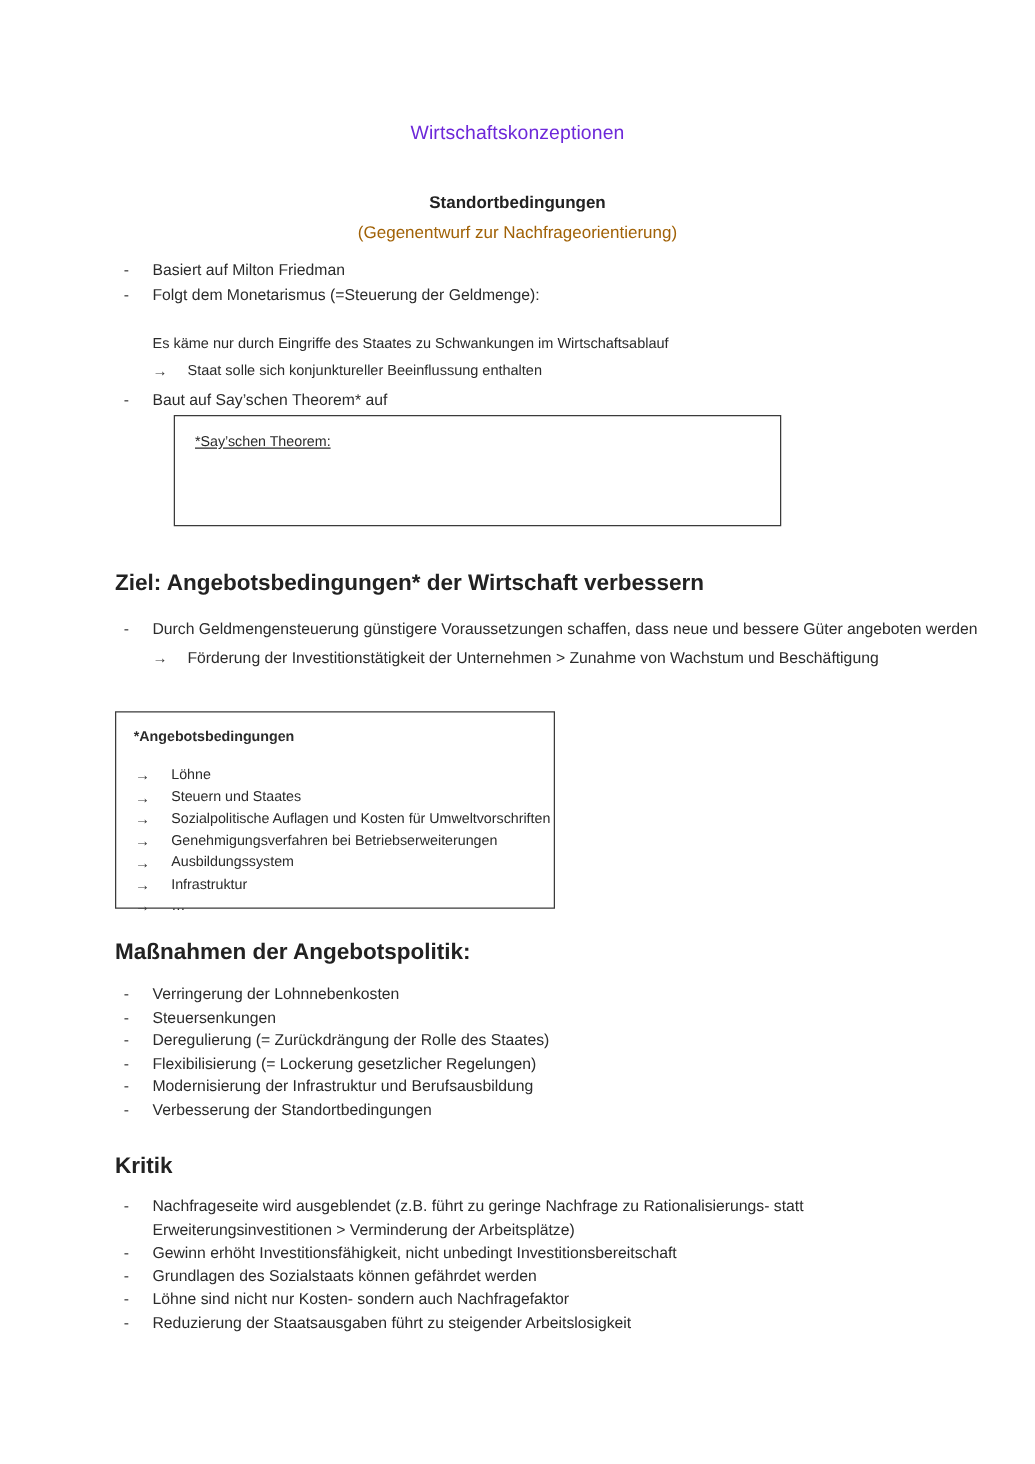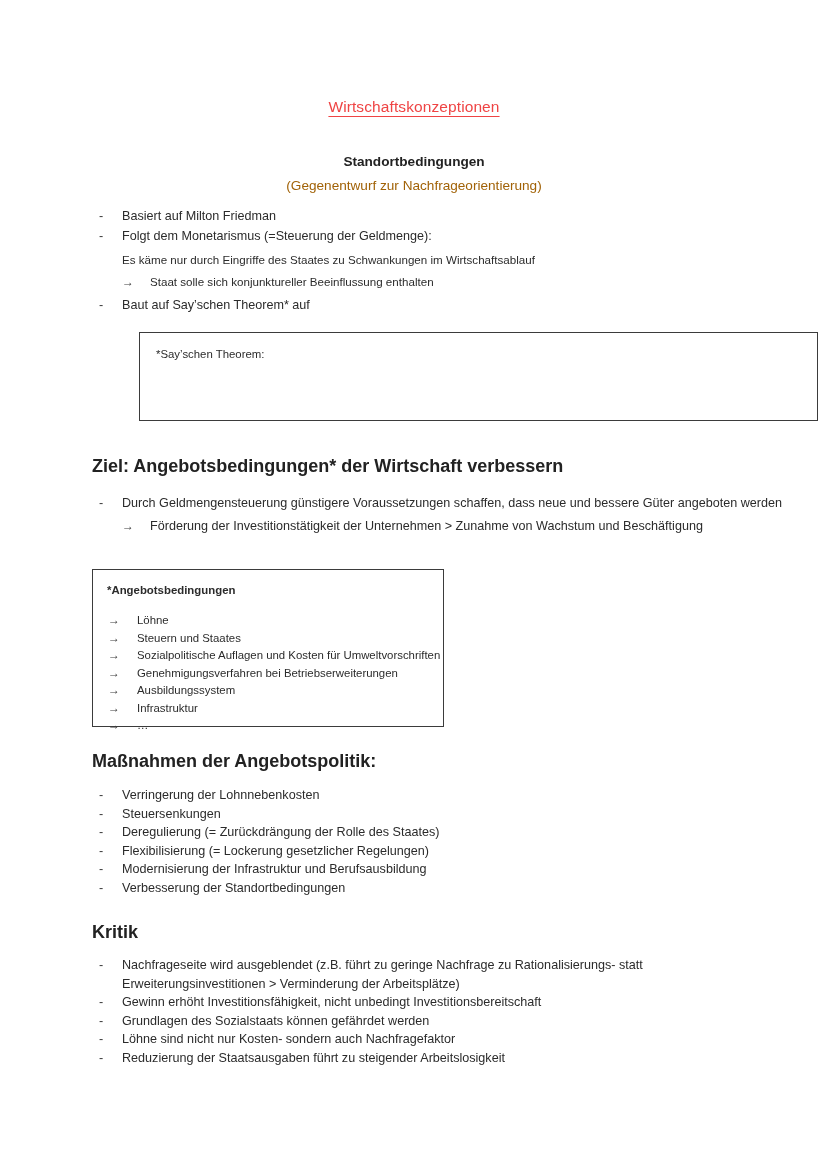--- a/index.html
+++ b/index.html
@@ -25,23 +25,22 @@
 
   
   .doc-title {
     position: absolute;
     left: 0;
     right: 0;
     top: 98px;
     text-align: center;
     font-size: 15.5px;
     letter-spacing: 0.1px;
-    text-decoration: underline;
     text-underline-offset: 4px;
-    color: #ef4444;
+    color: #6d28d9;
   }
 
   .subtitle-block {
     position: absolute;
     left: 0;
     right: 0;
     top: 152px;
     text-align: center;
   }
   .subtitle-main {
@@ -178,36 +177,36 @@
       <li>
         <span class="dash">-</span>
         <span>Basiert auf Milton Friedman</span>
       </li>
       <li>
         <span class="dash">-</span>
         <span>Folgt dem Monetarismus (=Steuerung der Geldmenge):</span>
       </li>
     </ul>
 
-    <div class="sub-plain" style="margin-top:4px;">Es käme nur durch Eingriffe des Staates zu Schwankungen im Wirtschaftsablauf</div>
+    <div class="sub-plain" style="margin-top:19px;">Es käme nur durch Eingriffe des Staates zu Schwankungen im Wirtschaftsablauf</div>
 
     <div class="arrow-line" style="margin-top:2px;">
       <span class="arw">→</span>
       <span>Staat solle sich konjunktureller Beeinflussung enthalten</span>
     </div>
 
     <ul class="dashlist" style="margin-top:4px;">
       <li>
         <span class="dash">-</span>
         <span>Baut auf Say’schen Theorem* auf</span>
       </li>
     </ul>
   </div>
 
-  <div class="frame" style="left:139px; top:332px; width:679px; height:89px; padding:13px 16px 0 16px;">
+  <div class="frame" style="left:139px; top:332px; width:486px; height:89px; padding:13px 16px 0 16px;text-decoration:underline;">
     <div class="frame-title">*Say’schen Theorem:</div>
   </div>
 
   <div class="sec-head" style="left:92px; top:457px;">Ziel: Angebotsbedingungen* der Wirtschaft verbessern</div>
 
   <div class="blk" style="left:92px; top:494px; width:700px;">
     <ul class="dashlist">
       <li>
         <span class="dash">-</span>
         <span>Durch Geldmengensteuerung günstigere Voraussetzungen schaffen, dass neue und bessere Güter angeboten werden</span>

